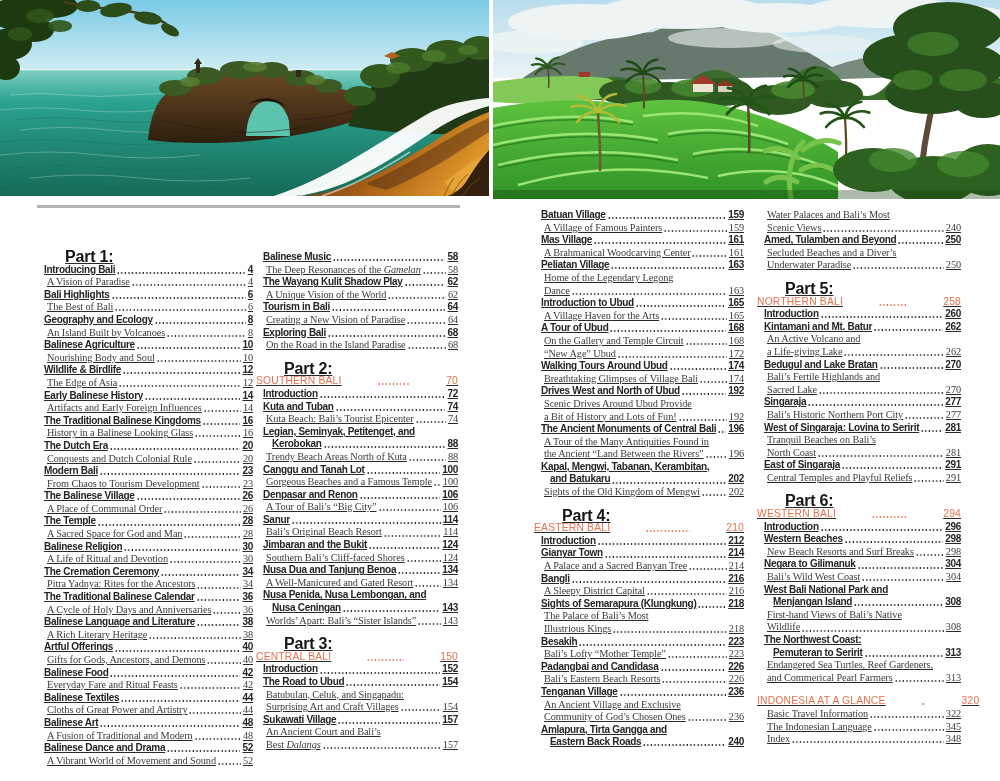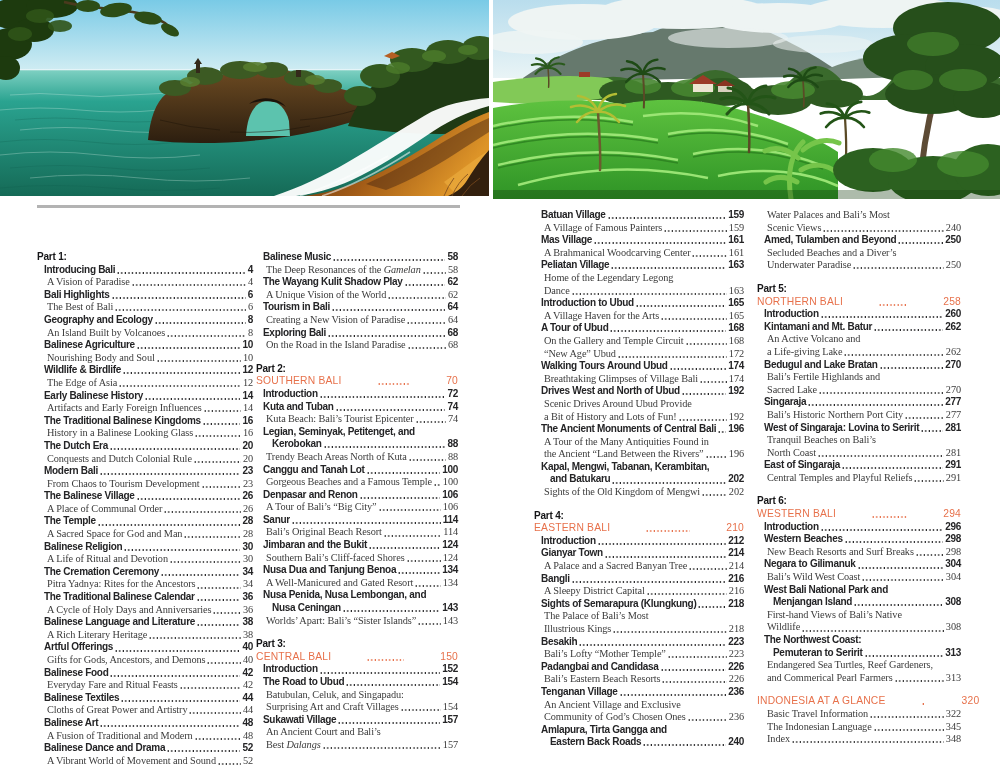--- a/index.html
+++ b/index.html
@@ -13,36 +13,36 @@
 
   
   #contents-hd{position:absolute;left:37px;top:205px;width:423px;}
   #contents-hd .rule{height:1.5px;background:#b3b3b3;}
   #contents-hd h1{
     margin:5px 0 6px 1px;font-size:15.5px;font-weight:bold;
     letter-spacing:1px;color:#2b2b2d;font-family:"Liberation Sans",sans-serif;
   }
 
   
-  .toc-col{position:absolute;font-size:10.2px;line-height:12.6px;color:#2a2a2c;}
+  .toc-col{position:absolute;font-size:10.2px;line-height:12.6px;color:#2a2a2c;text-decoration:underline;}
   #col1{left:37px;top:251px;width:216px;}
   #col2{left:256px;top:251px;width:202px;}
   #col3{left:534px;top:209px;width:210px;}
   #col4{left:757px;top:209px;width:204px;}
 
   .row{display:flex;align-items:flex-end;}
   .t{white-space:nowrap;}
   .leader{
     flex:1;min-width:4px;height:2px;margin:0 2px 2.5px 2px;
     background-image:radial-gradient(circle at 1.2px 1px, currentColor 0.8px, transparent 0.95px);
     background-size:3.6px 2px;background-repeat:repeat-x;background-position:left bottom;
   }
   .pg{white-space:nowrap;}
 
-  .entry.part .row{font-weight:bold;font-size:10px;color:#151517;letter-spacing:-0.2px;}
+  .entry.part .row{font-weight:bold;font-size:16px;color:#151517;letter-spacing:-0.2px;margin-left:28px;}
   .entry.main .row{font-weight:bold;font-size:10px;color:#242426;letter-spacing:-0.3px;padding-left:7px;}
   .entry.main .row.cont{padding-left:16px;justify-content:flex-end;}
   .entry.sub .row{font-family:"Liberation Serif",serif;font-size:10.3px;color:#3b3b3b;letter-spacing:-0.1px;padding-left:10px;}
   .entry.sec .row{color:#e7714b;font-size:10.3px;letter-spacing:0.2px;gap:34px;}
   .entry.gap{height:11px;}
 </style>
 </head>
 <body>
 
 <svg id="photoL" class="photo" viewBox="0 0 489 196" preserveAspectRatio="none" xmlns="http://www.w3.org/2000/svg">

